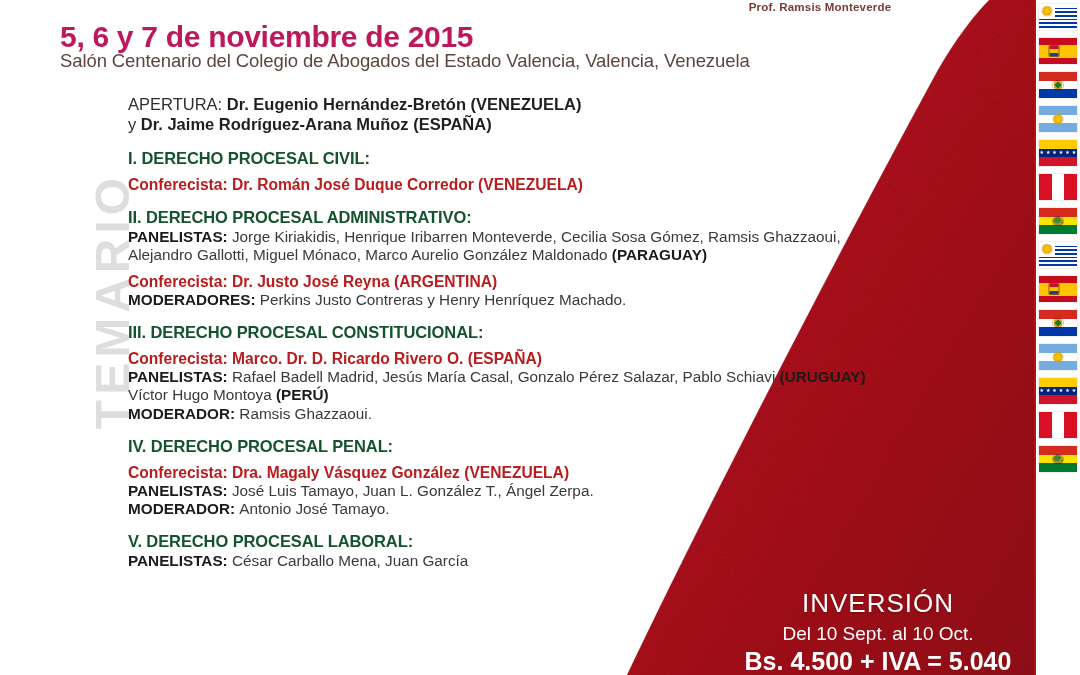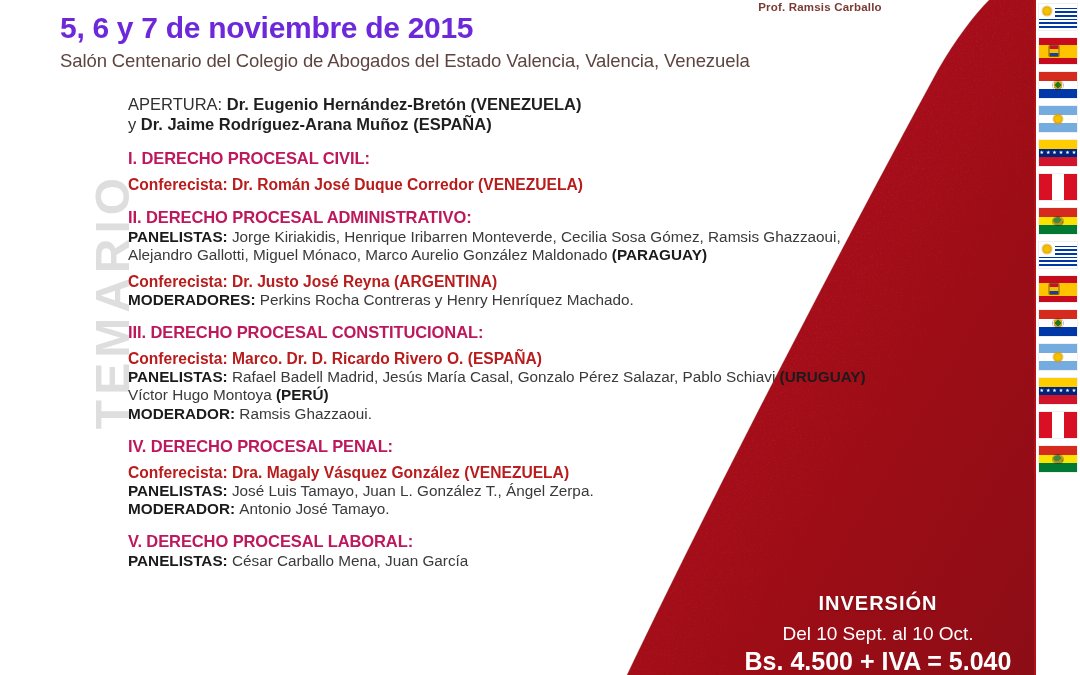--- a/index.html
+++ b/index.html
@@ -82,22 +82,22 @@
   
   .prof-top{
     position:absolute;left:690px;top:1px;width:260px;
     text-align:center;
     color:#7a3b33;
     font-size:11.5px;font-weight:bold;
     letter-spacing:.2px;
     z-index:5;
   }
   .date-line{
-    position:absolute;left:60px;top:11px;
-    color:#6d28d9;
+    position:absolute;left:60px;top:20px;
+    color:#be185d;
     font-size:30px;font-weight:bold;
     letter-spacing:-.3px;
     white-space:nowrap;
     z-index:5;
   }
   .venue-line{
     position:absolute;left:60px;top:50px;
     color:#5e4440;
     font-size:18.5px;
     letter-spacing:-.1px;
@@ -114,21 +114,21 @@
   .apertura{
     color:#2f2f2f;
     font-size:16.5px;
     line-height:20px;
     margin:0 0 14px 0;
   }
   .apertura b{color:#1f1f1f;margin-top:8px;}
 
   .section{margin:0 0 13px 0;}
   .sec-title{
-    color:#be185d;
+    color:#14532d;
     font-size:16.5px;
     font-weight:bold;
     line-height:20px;
     margin:0 0 1px 0;
     letter-spacing:-.1px;
   }
   .sec-line{
     color:#3a3a3a;
     font-size:15.3px;
     line-height:18.2px;
@@ -139,21 +139,21 @@
 
   
   .inversion{
     position:absolute;right:52px;bottom:0;
     width:300px;
     text-align:center;
     z-index:7;
     color:#ffffff;
   }
   .inv-title{
-    font-size:20px;font-weight:bold;
+    font-size:26px;font-weight:normal;
     letter-spacing:1px;
     line-height:34px;
     text-shadow:0 1px 2px rgba(0,0,0,.25);
   }
   .inv-sub{
     font-size:19px;
     line-height:24px;
     margin-top:2px;
   }
   .inv-price{
@@ -185,21 +185,21 @@
           <feBlend in="SourceGraphic" in2="gg" mode="multiply"></feBlend>
         </filter>
       </defs>
       <path d="M 1000 -10 L 1036 -10 L 1036 690 L 620 690 C 700 520 840 250 938 70 C 960 32 982 5 1000 -10 Z" fill="url(#redg)" filter="url(#grain)"></path>
       <path d="M 1000 -10 L 1036 -10 L 1036 690 L 620 690 C 700 520 840 250 938 70 C 960 32 982 5 1000 -10 Z" fill="none" stroke="rgba(120,8,12,0.25)" stroke-width="1"></path>
     </svg>
   </div>
 
   <div class="temario">TEMARIO</div>
 
-  <div class="prof-top">Prof. Ramsis Carballo</div>
+  <div class="prof-top">Prof. Ramsis Monteverde</div>
 
   <div class="date-line">5, 6 y 7 de noviembre de 2015</div>
 
   <div class="venue-line">Salón Centenario del Colegio de Abogados del Estado Valencia, Valencia, Venezuela</div>
 
   <div class="content">
 
     <p class="apertura">
       <span>APERTURA: </span><b>Dr. Eugenio Hernández-Bretón (VENEZUELA)</b><br>
       <span>y </span><b>Dr. Jaime Rodríguez-Arana Muñoz (ESPAÑA)</b>
@@ -214,21 +214,21 @@
 
     <div class="section">
       <div class="sec-title">II. DERECHO PROCESAL ADMINISTRATIVO:</div>
       <p class="sec-line">
         <b>PANELISTAS: </b><span>Jorge Kiriakidis, Henrique Iribarren Monteverde, Cecilia Sosa Gómez, Ramsis Ghazzaoui, Alejandro Gallotti, Miguel Mónaco, Marco Aurelio González Maldonado </span><b>(PARAGUAY)</b>
       </p>
       <p class="sec-line strong">
         <span>Conferecista: </span><span>Dr. Justo José Reyna (ARGENTINA)</span>
       </p>
       <p class="sec-line">
-        <b>MODERADORES: </b><span>Perkins Rocha Contreras y Henry Henríquez Machado.</span>
+        <b>MODERADORES: </b><span>Perkins Justo Contreras y Henry Henríquez Machado.</span>
       </p>
     </div>
 
     <div class="section">
       <div class="sec-title">III. DERECHO PROCESAL CONSTITUCIONAL:</div>
       <p class="sec-line strong">
         <span>Conferecista: </span><span>Marco. Dr. D. Ricardo Rivero O. (ESPAÑA)</span>
       </p>
       <p class="sec-line">
         <b>PANELISTAS: </b><span>Rafael Badell Madrid, Jesús María Casal, Gonzalo Pérez Salazar, Pablo Schiavi </span><b>(URUGUAY)</b><span> Víctor Hugo Montoya </span><b>(PERÚ)</b>

